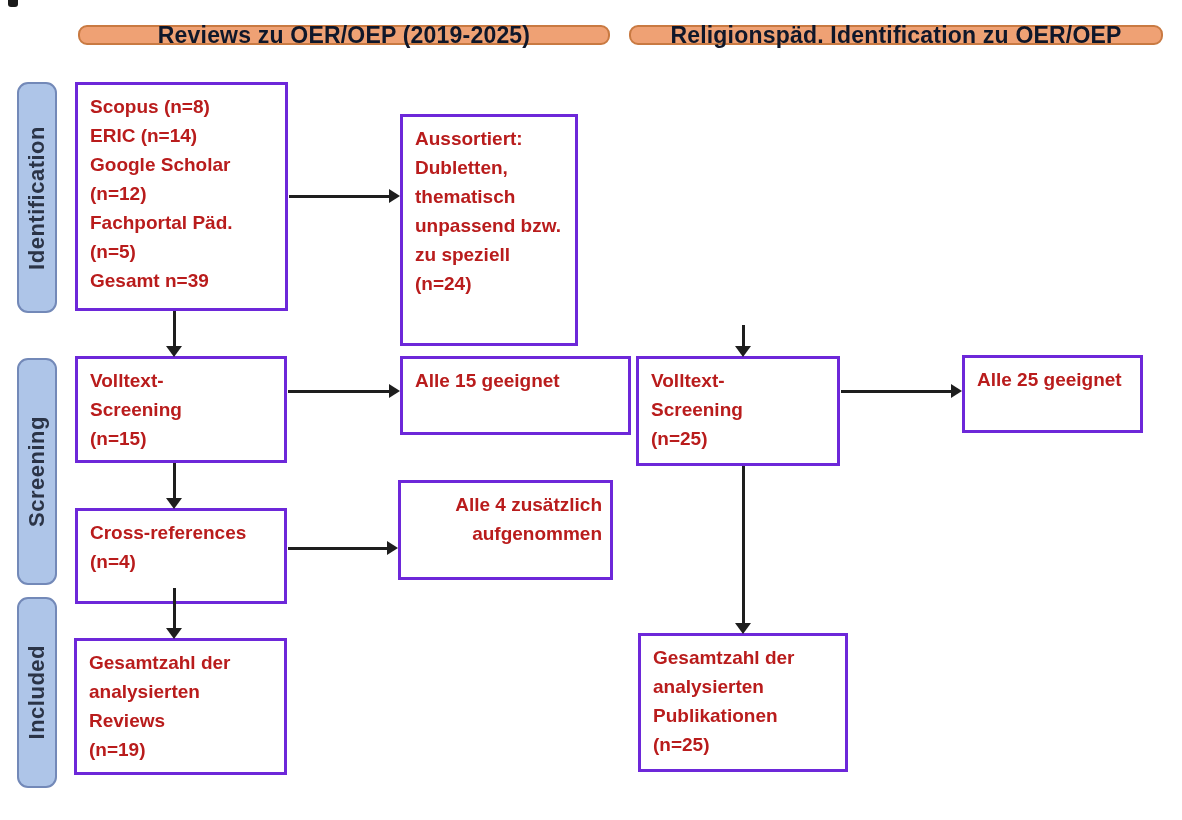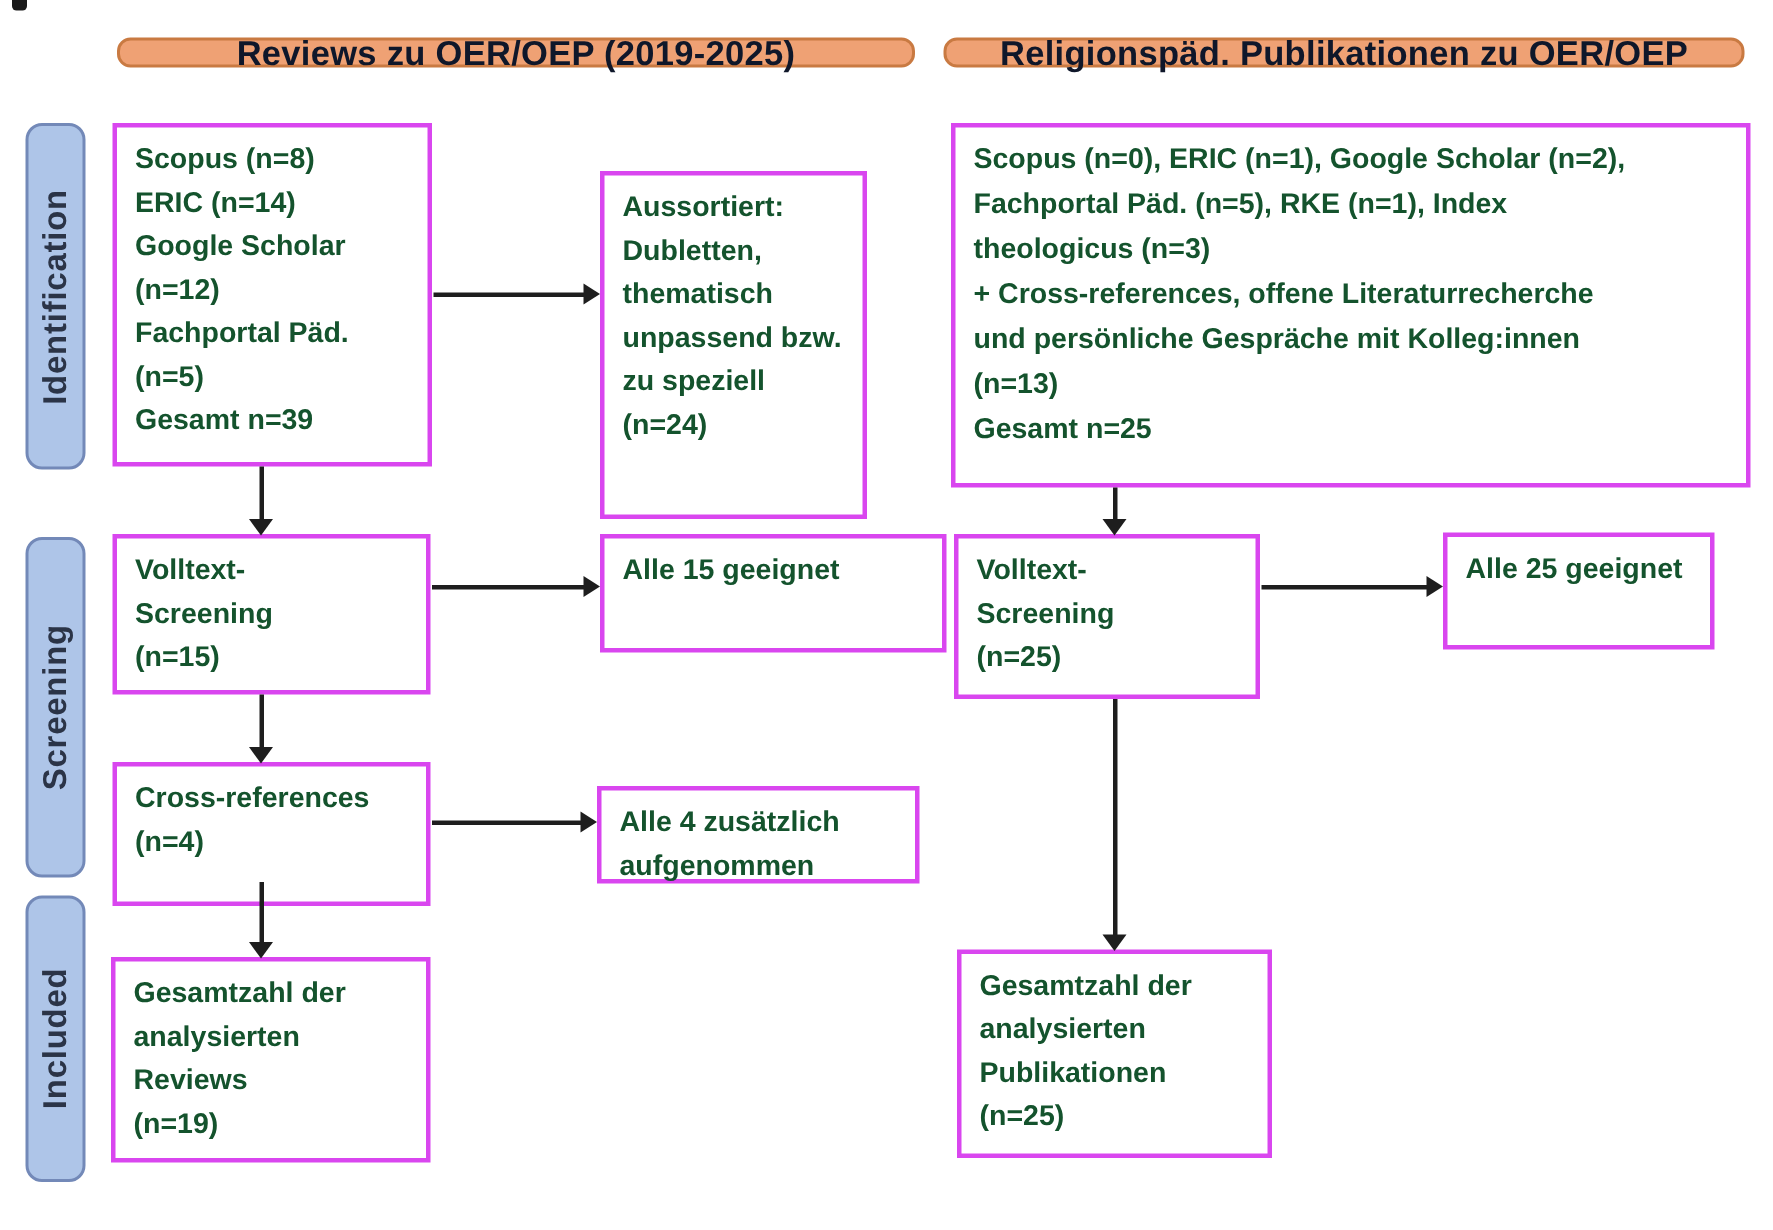--- a/index.html
+++ b/index.html
@@ -18,21 +18,21 @@
     background:#aec5e8; border:2px solid #7389b8; border-radius:11px;
     display:flex; align-items:center; justify-content:center;
   }
   .stage-text {
     writing-mode:vertical-rl; transform:rotate(180deg);
     font-weight:bold; font-size:22px; color:#2b3447; letter-spacing:0.5px;
     white-space:nowrap;
   }
   .flow-box {
     position:absolute; box-sizing:border-box; background:#ffffff;
-    border:3px solid #d946ef; color:#14532d;
+    border:3px solid #6d28d9; color:#b91c1c;
     font-weight:600; font-size:19px; line-height:29px;
     padding:7px 8px 0 12px; white-space:pre-line;
   }
   .h-arrow { position:absolute; height:14px; }
   .h-arrow .shaft { position:absolute; left:0; right:9px; top:5.5px; height:3px; background:#1e1e1e; }
   .h-arrow .head { position:absolute; right:0; top:0; width:0; height:0;
     border-left:11px solid #1e1e1e; border-top:7px solid transparent; border-bottom:7px solid transparent; }
   .v-arrow { position:absolute; width:16px; }
   .v-arrow .shaft { position:absolute; top:0; bottom:10px; left:6.5px; width:3px; background:#1e1e1e; }
   .v-arrow .head { position:absolute; bottom:0; left:0; width:0; height:0;
@@ -44,21 +44,21 @@
 <body>
 
 <div class="canvas">
 
   <div class="artifact"></div>
 
   <div class="banner" style="left:78px; width:532px;">
     <span>Reviews zu OER/OEP (2019-2025)</span>
   </div>
   <div class="banner" style="left:629px; width:534px;">
-    <span>Religionspäd. Publikationen zu OER/OEP</span>
+    <span>Religionspäd. Identification zu OER/OEP</span>
   </div>
 
   <div class="stage" style="top:82px; height:231px;">
     <span class="stage-text">Identification</span>
   </div>
   <div class="stage" style="top:358px; height:227px;">
     <span class="stage-text">Screening</span>
   </div>
   <div class="stage" style="top:597px; height:191px;">
     <span class="stage-text">Included</span>
@@ -76,34 +76,27 @@
 thematisch
 unpassend bzw.
 zu speziell
 (n=24)</div>
   <div class="flow-box" style="left:75px; top:356px; width:212px; height:107px;">Volltext-
 Screening
 (n=15)</div>
   <div class="flow-box" style="left:400px; top:356px; width:231px; height:79px;">Alle 15 geeignet</div>
   <div class="flow-box" style="left:75px; top:508px; width:212px; height:96px;">Cross-references
 (n=4)</div>
-  <div class="flow-box" style="left:398px; top:524px; width:215px; height:65px;">Alle 4 zusätzlich
+  <div class="flow-box" style="left:398px; top:480px; width:215px; height:100px;text-align:right;">Alle 4 zusätzlich
 aufgenommen</div>
   <div class="flow-box" style="left:74px; top:638px; width:213px; height:137px;">Gesamtzahl der
 analysierten
 Reviews
 (n=19)</div>
 
-  <div class="flow-box" style="left:634px; top:82px; width:533px; height:243px; line-height:30px;">Scopus (n=0), ERIC (n=1), Google Scholar (n=2),
-Fachportal Päd. (n=5), RKE (n=1), Index
-theologicus (n=3)
-+ Cross-references, offene Literaturrecherche
-und persönliche Gespräche mit Kolleg:innen
-(n=13)
-Gesamt n=25</div>
   <div class="flow-box" style="left:636px; top:356px; width:204px; height:110px;">Volltext-
 Screening
 (n=25)</div>
   <div class="flow-box" style="left:962px; top:355px; width:181px; height:78px;">Alle 25 geeignet</div>
   <div class="flow-box" style="left:638px; top:633px; width:210px; height:139px;">Gesamtzahl der
 analysierten
 Publikationen
 (n=25)</div>
 
   <div class="h-arrow" style="left:289px; top:189px; width:111px;">

